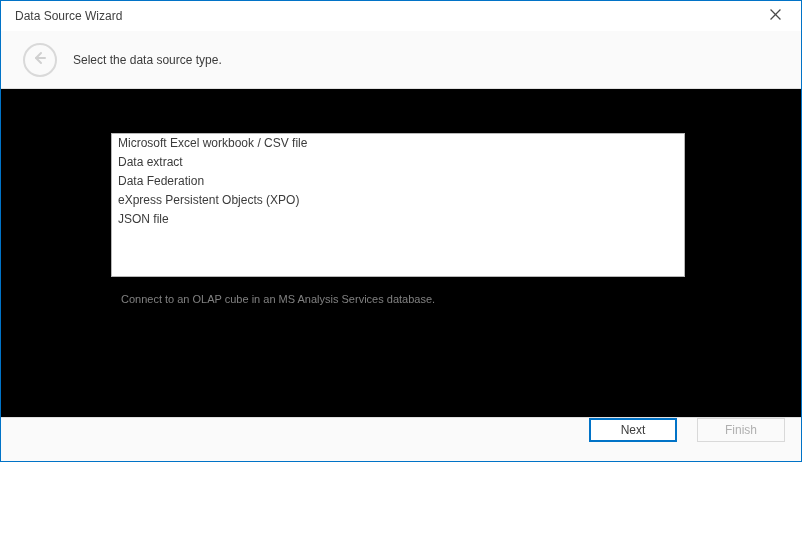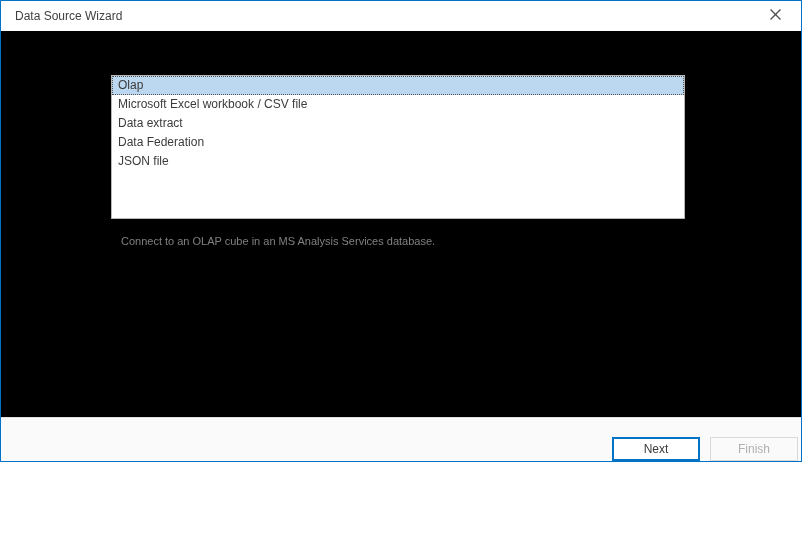--- a/index.html
+++ b/index.html
@@ -103,24 +103,24 @@
     padding-left: 10px;
     font-size: 11px;
     color: #808080;
   }
 
   .footer {
     height: 44px;
     background: #fafafa;
     border-top: 1px solid #e0e0e0;
     display: flex;
-    align-items: flex-end;
+    align-items: flex-start;
     justify-content: flex-end;
-    gap: 10px;
-    padding: 0 3px;
+    gap: 20px;
+    padding: 0 16px;
   }
   .btn {
     min-width: 88px;
     height: 24px;
     border: 1px solid #8b5cf6;
     background: #ffffff;
     font-size: 12px;
     color: #3b3b3b;
     cursor: pointer;
     line-height: 22px;
@@ -147,27 +147,38 @@
     <div class="close">
       <span>
         <svg viewBox="0 0 10 10" stroke="#4a4a4a" stroke-width="1.1">
           <line x1="0.5" y1="0.5" x2="9.5" y2="9.5"></line>
           <line x1="9.5" y1="0.5" x2="0.5" y2="9.5"></line>
         </svg>
       </span>
     </div>
   </div>
 
+  <div class="header">
+    <div class="back-btn">
+      <span>
+        <svg viewBox="0 0 16 16" fill="none" stroke="#d0d0d0" stroke-width="2" stroke-linecap="round" stroke-linejoin="round">
+          <polyline points="9,3 4,8 9,13"></polyline>
+          <line x1="4" y1="8" x2="13" y2="8"></line>
+        </svg>
+      </span>
+    </div>
+    <div class="instruction">Select the data source type.</div>
+  </div>
 
   <div class="content">
     <div class="listbox" id="listbox">
-        <div class="item selected">Olap</div>
         <div class="item">Microsoft Excel workbook / CSV file</div>
         <div class="item">Data extract</div>
         <div class="item">Data Federation</div>
+        <div class="item">eXpress Persistent Objects (XPO)</div>
         <div class="item">JSON file</div>
       </div>
     <div class="description">Connect to an OLAP cube in an MS Analysis Services database.</div>
   </div>
 
   <div class="footer">
     <div class="btn primary">Next</div>
     <div class="btn disabled">Finish</div>
   </div>
 

